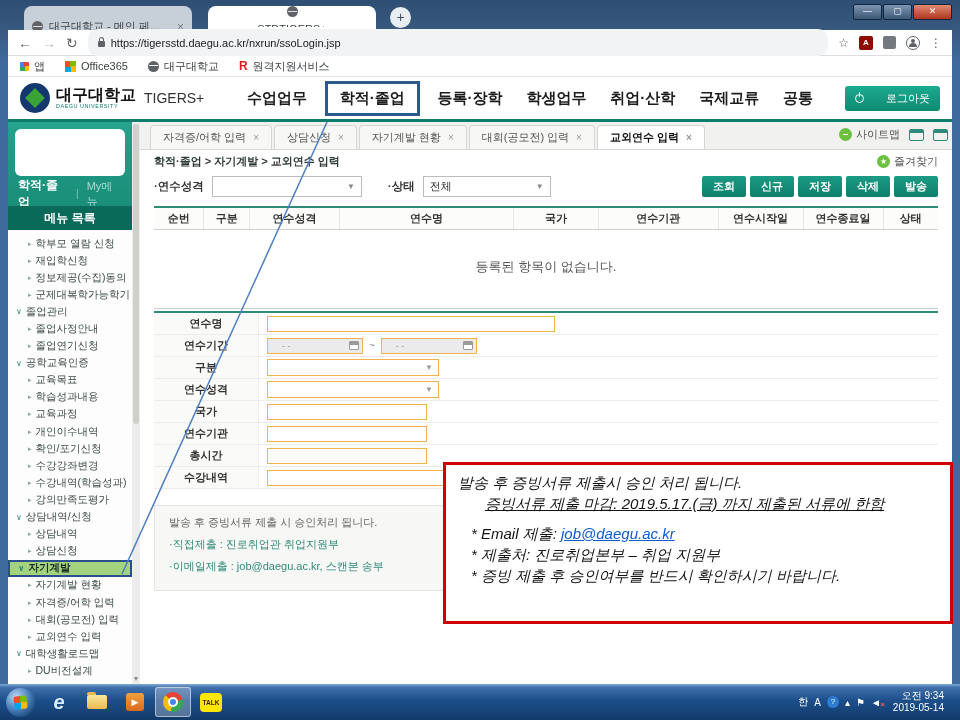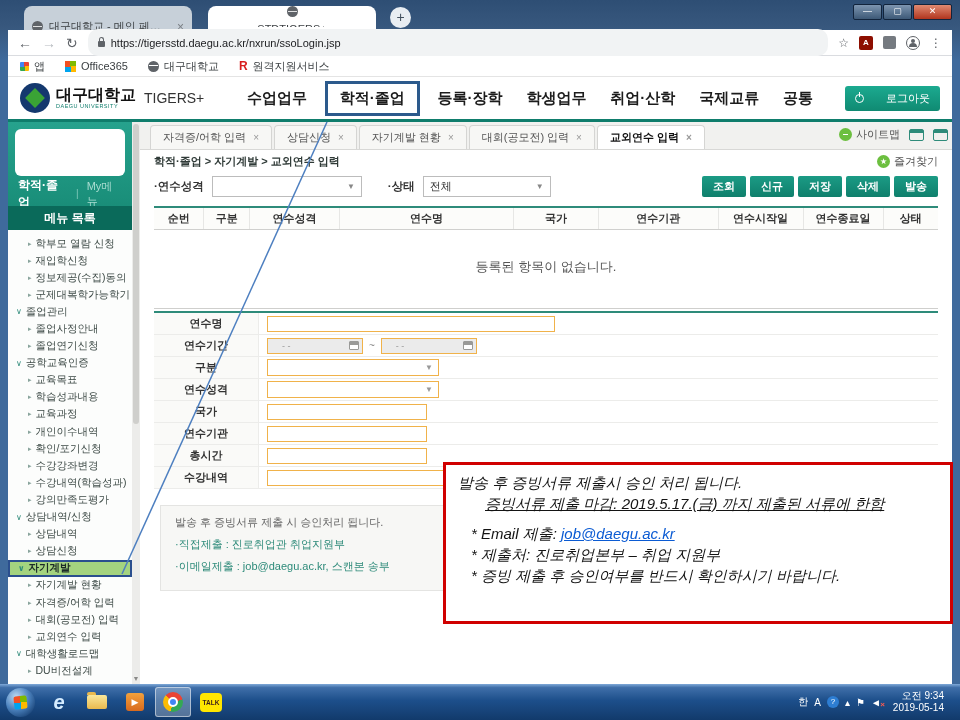--- a/index.html
+++ b/index.html
@@ -160,21 +160,21 @@
   .inp.wide { width:288px; }
   .d-inp { width:96px; height:16px; border:1.5px solid #f0b24a; background:#ebebeb; display:flex;
     align-items:center; justify-content:space-between; padding:0 3px 0 14px; font-size:9px; color:#999; }
   .cal { width:10px; height:9px; border:1.2px solid #9a9a98; border-radius:1px; position:relative; background:#fff; }
   .cal:after { content:""; position:absolute; left:0; right:0; top:0; height:2.5px; background:#9a9a98; }
   .tilde { color:#888; font-size:10px; }
   .f-sel { width:172px; height:17px; border:1.5px solid #f0b24a; background:#fff; display:flex;
     align-items:center; justify-content:flex-end; padding:0 5px; }
   .f-sel .chev { color:#999; font-size:8px; }
 
-  .note-box { margin:16px 0 0 20px; width:520px; background:#f7f7f5; border:1px solid #e4e4e2;
+  .note-box { margin:16px 0 0 14px; width:520px; background:#f7f7f5; border:1px solid #e4e4e2;
     padding:9px 14px; }
   .note-title { font-size:11px; color:#666; margin-bottom:7px; }
   .note-line { font-size:11px; color:#2e8b7a; margin-bottom:7px; }
 
   
   .redbox { position:absolute; left:443px; top:462px; width:510px; height:162px; background:#fff;
     border:3px solid #d00000; z-index:60; padding:7px 12px; }
   .rb-line { font-size:15px; color:#141414; line-height:21px; white-space:nowrap;font-style:italic; }
   .rb-line.i1 { padding-left:13px; }
   .rb-line.i2 { padding-left:27px; }

